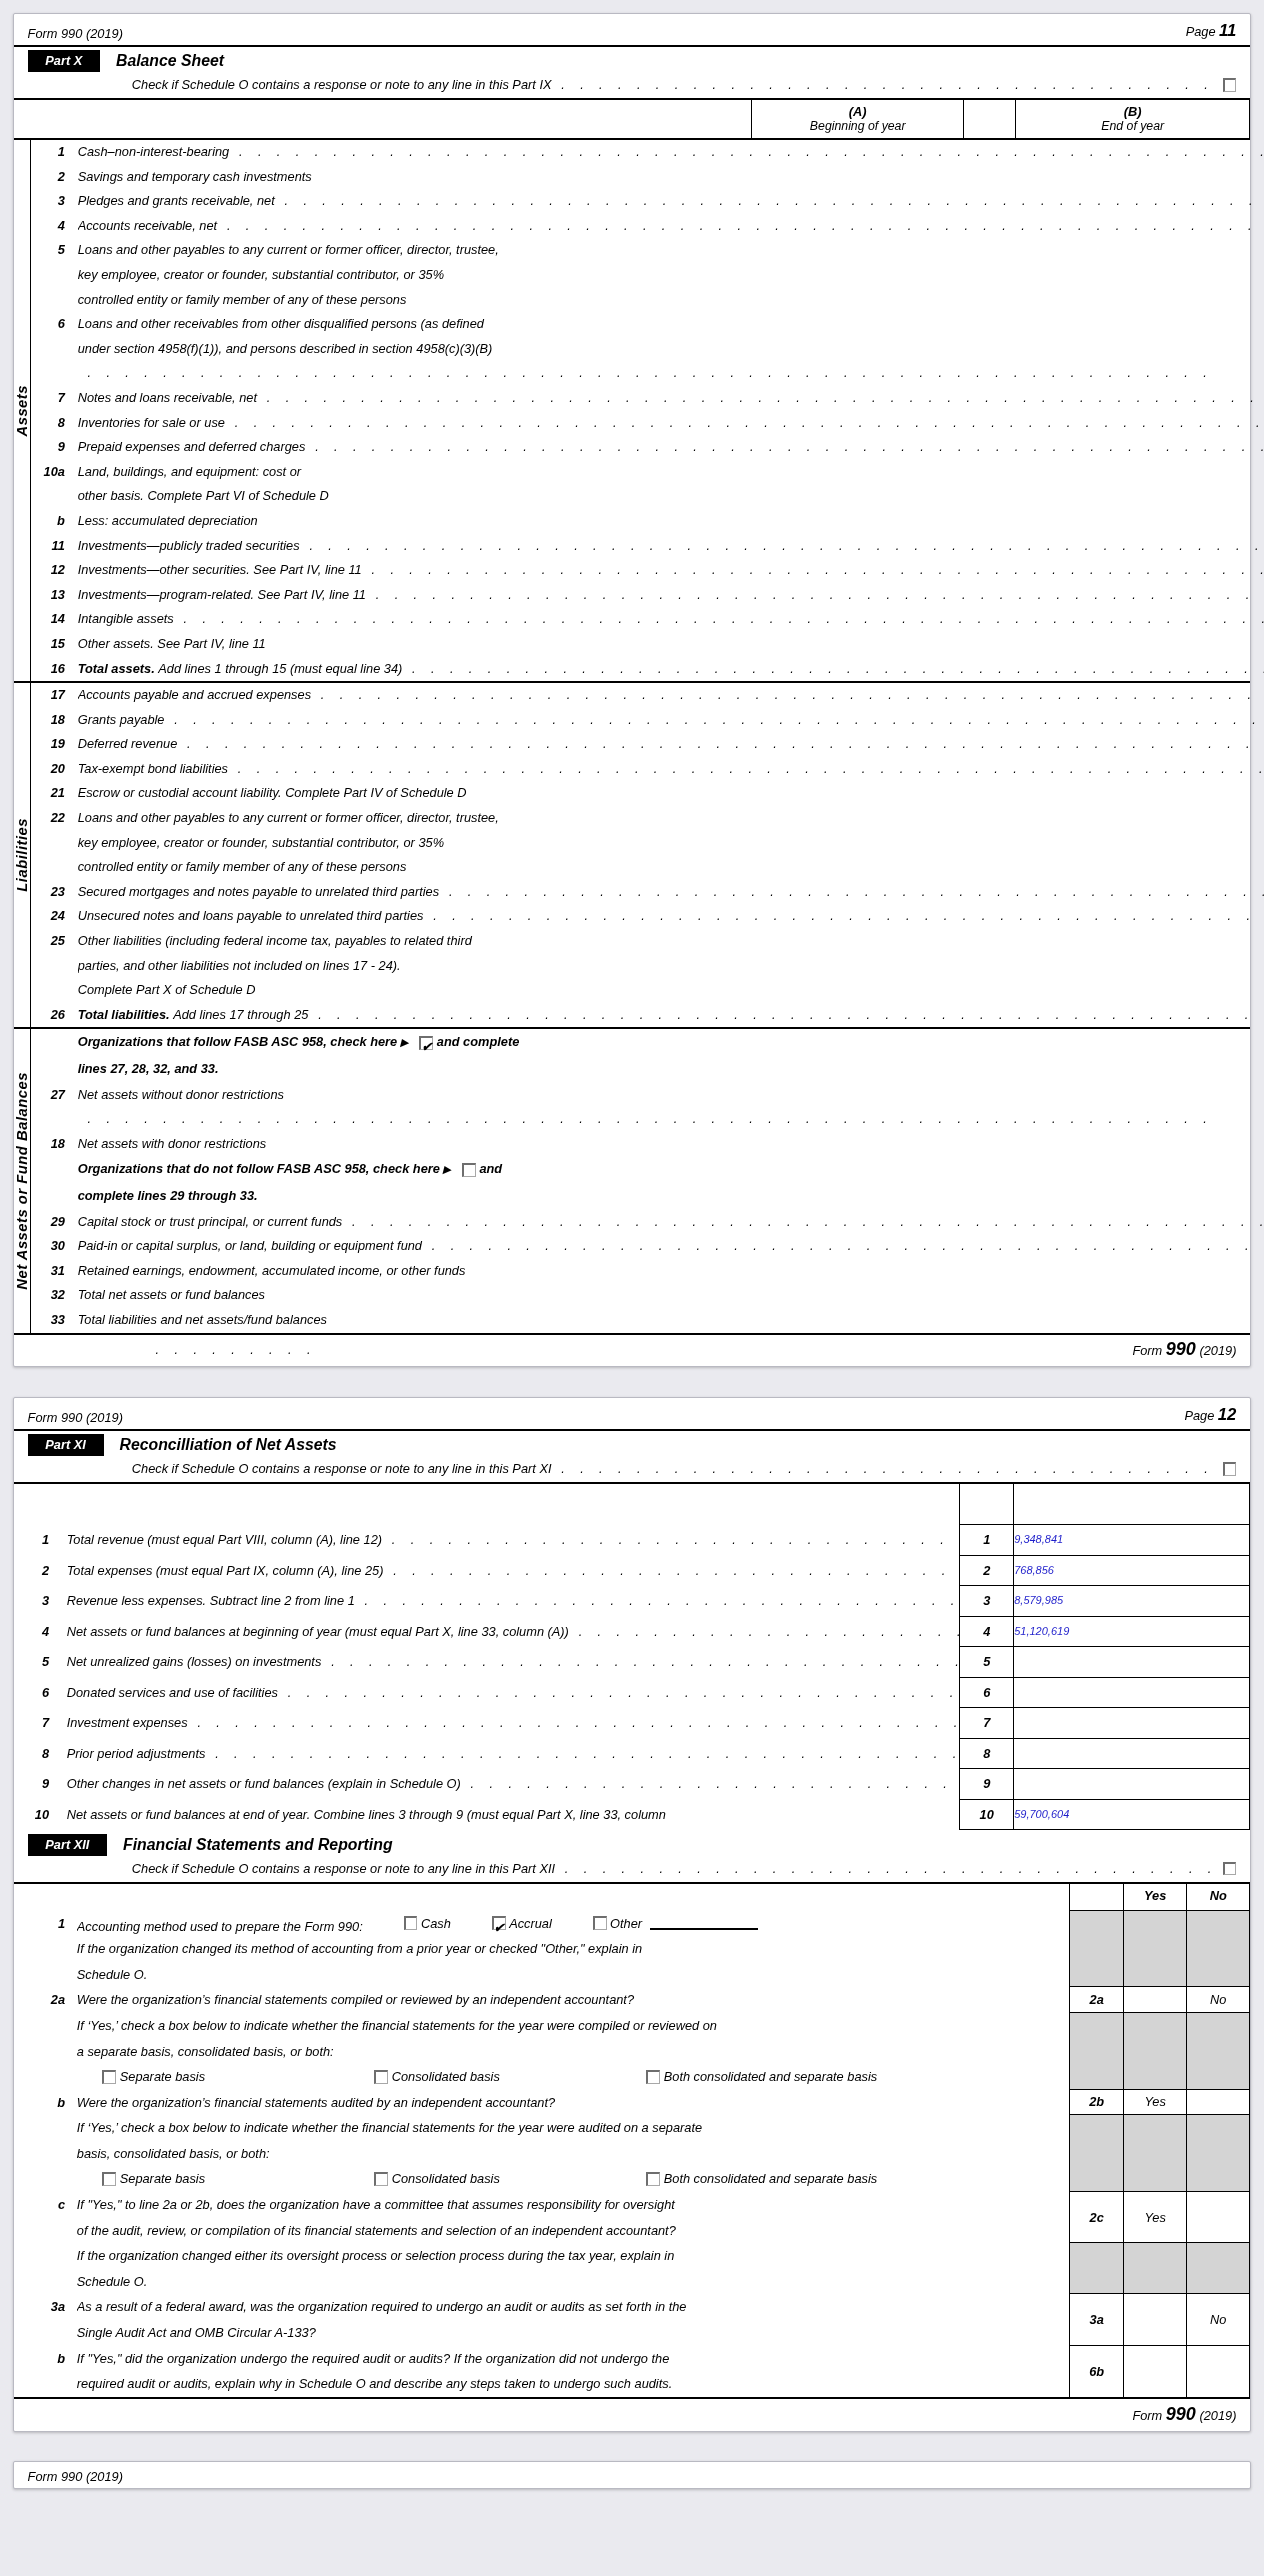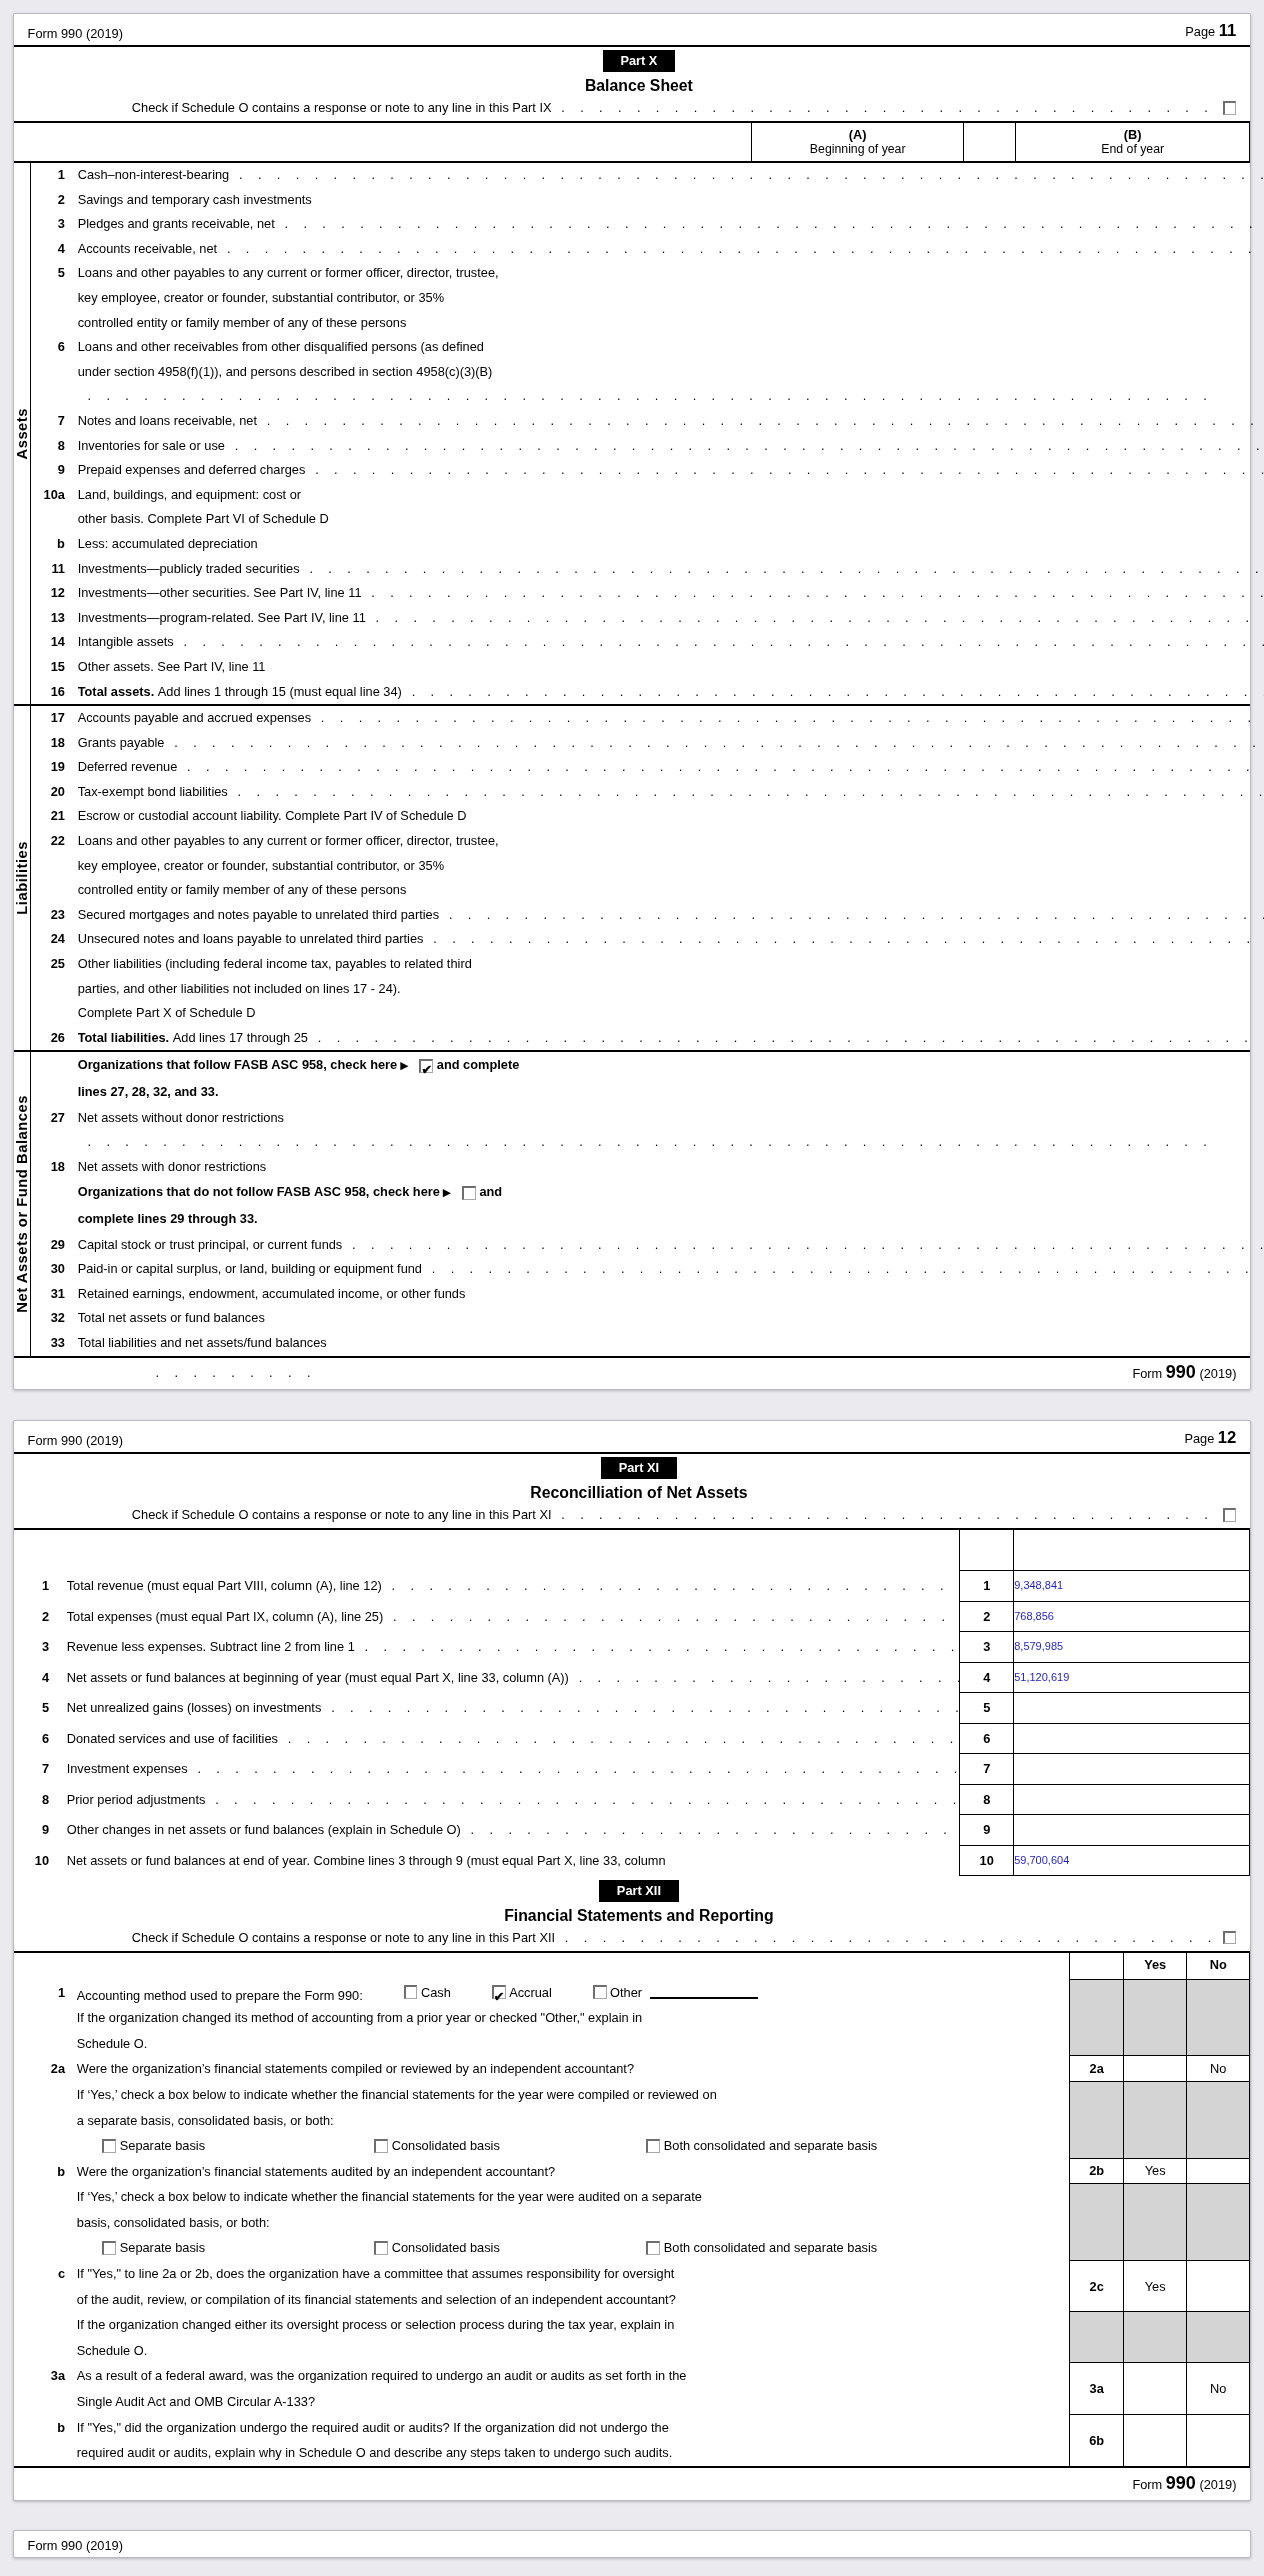--- a/index.html
+++ b/index.html
@@ -6,27 +6,28 @@
   body {
     width: 1264px; height: 2576px; overflow: hidden;
     background: #eaeaef;
     font-family: "Liberation Sans", sans-serif;
     font-size: 12.8px; color: #000;
   }
   .card {
     background: #fff; margin: 0 12.8px 29.5px 12.8px;
     border: 1px solid #b9b9c2; border-radius: 2px;
     box-shadow: 0 1px 3px rgba(0,0,0,.22);
+    font-style: italic;
   }
   #card1 { margin-top: 12.8px; }
   
   .formhead { display: flex; justify-content: space-between; align-items: flex-end;
     padding: 6.9px 13.8px 3.9px 13.8px; border-bottom: 2px solid #000; }
   .pagelabel b { font-size: 16.7px; }
-  .partbar { display: flex; align-items: center; gap: 5px; padding: 3.9px 0 3px 13.8px; flex-direction: column; }
+  .partbar { display: flex; align-items: center; gap: 16px; padding: 3.9px 0 3px 13.8px; }
   .partbox { background: #000; color: #fff; font-weight: bold; padding: 3px 17.7px 3.9px 17.7px; }
   .parttitle { font-weight: bold; font-size: 15.8px; }
   .checkline { display: flex; align-items: center; padding: 2px 13.8px 5.9px 118px;
     border-bottom: 2px solid #000; }
   .checkline .ltext { white-space: nowrap; }
   
   .dots { flex: 1 1 0; overflow: hidden; white-space: nowrap;
     word-spacing: 11.8px; margin-left: 9.8px; }
   .footdots { flex: 0 0 295px; margin-left: 128px; }
   

